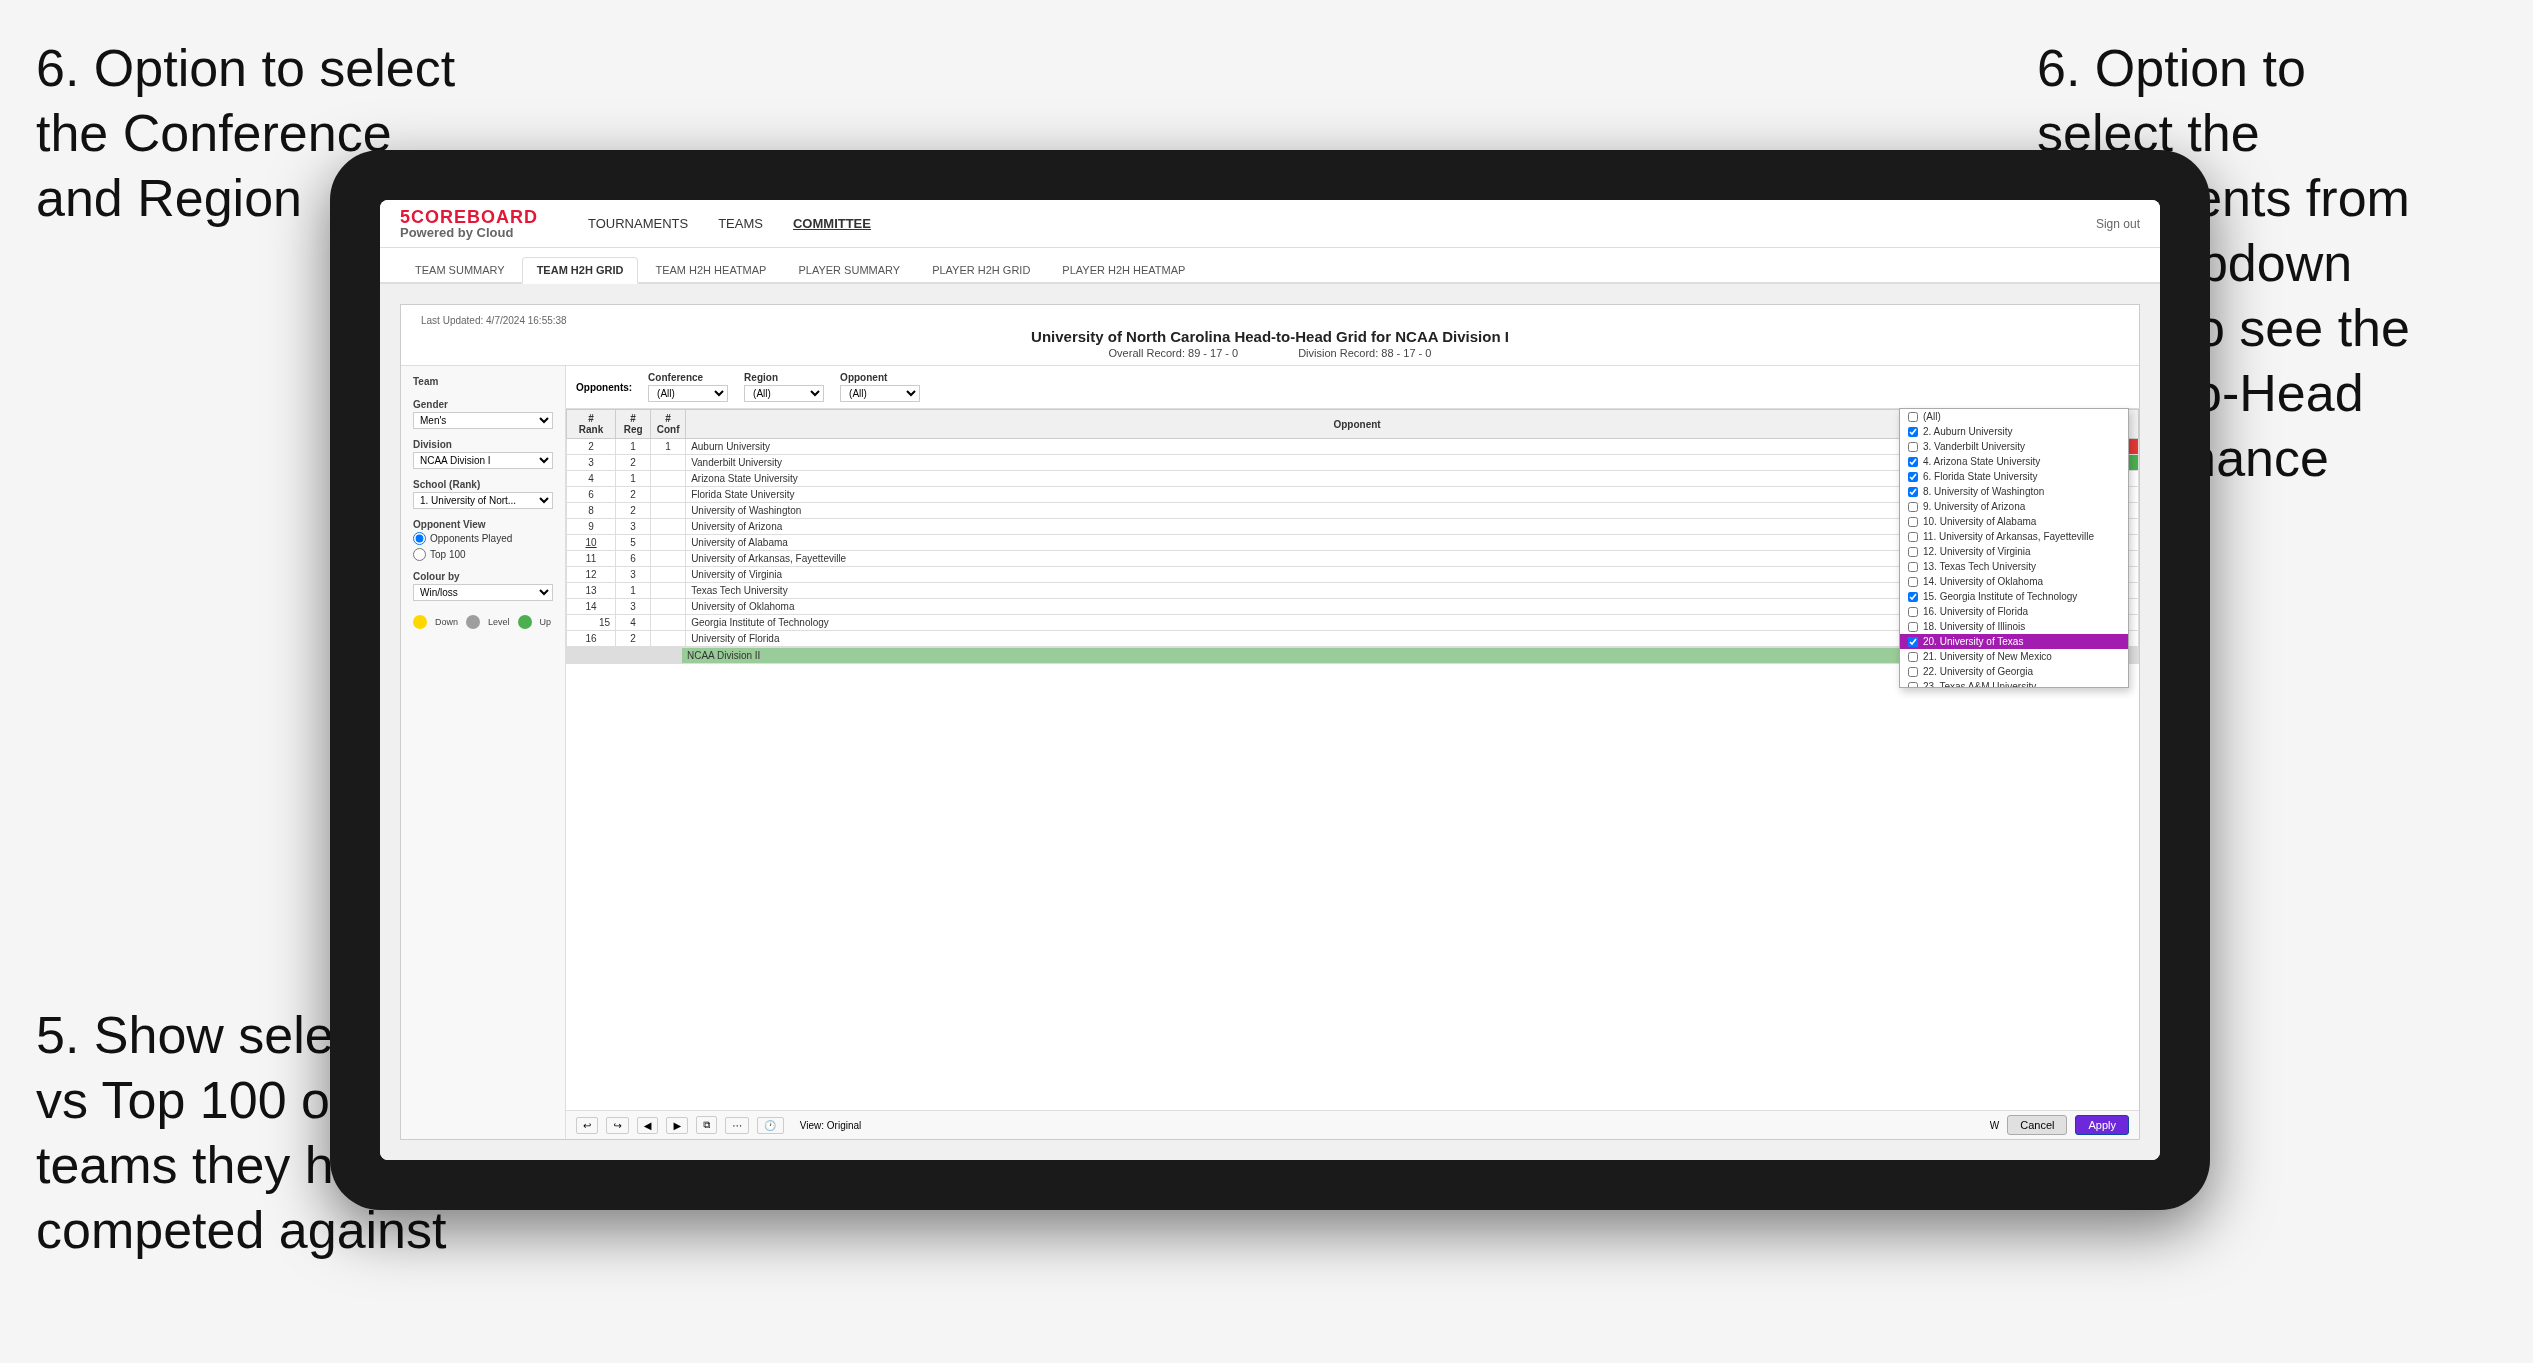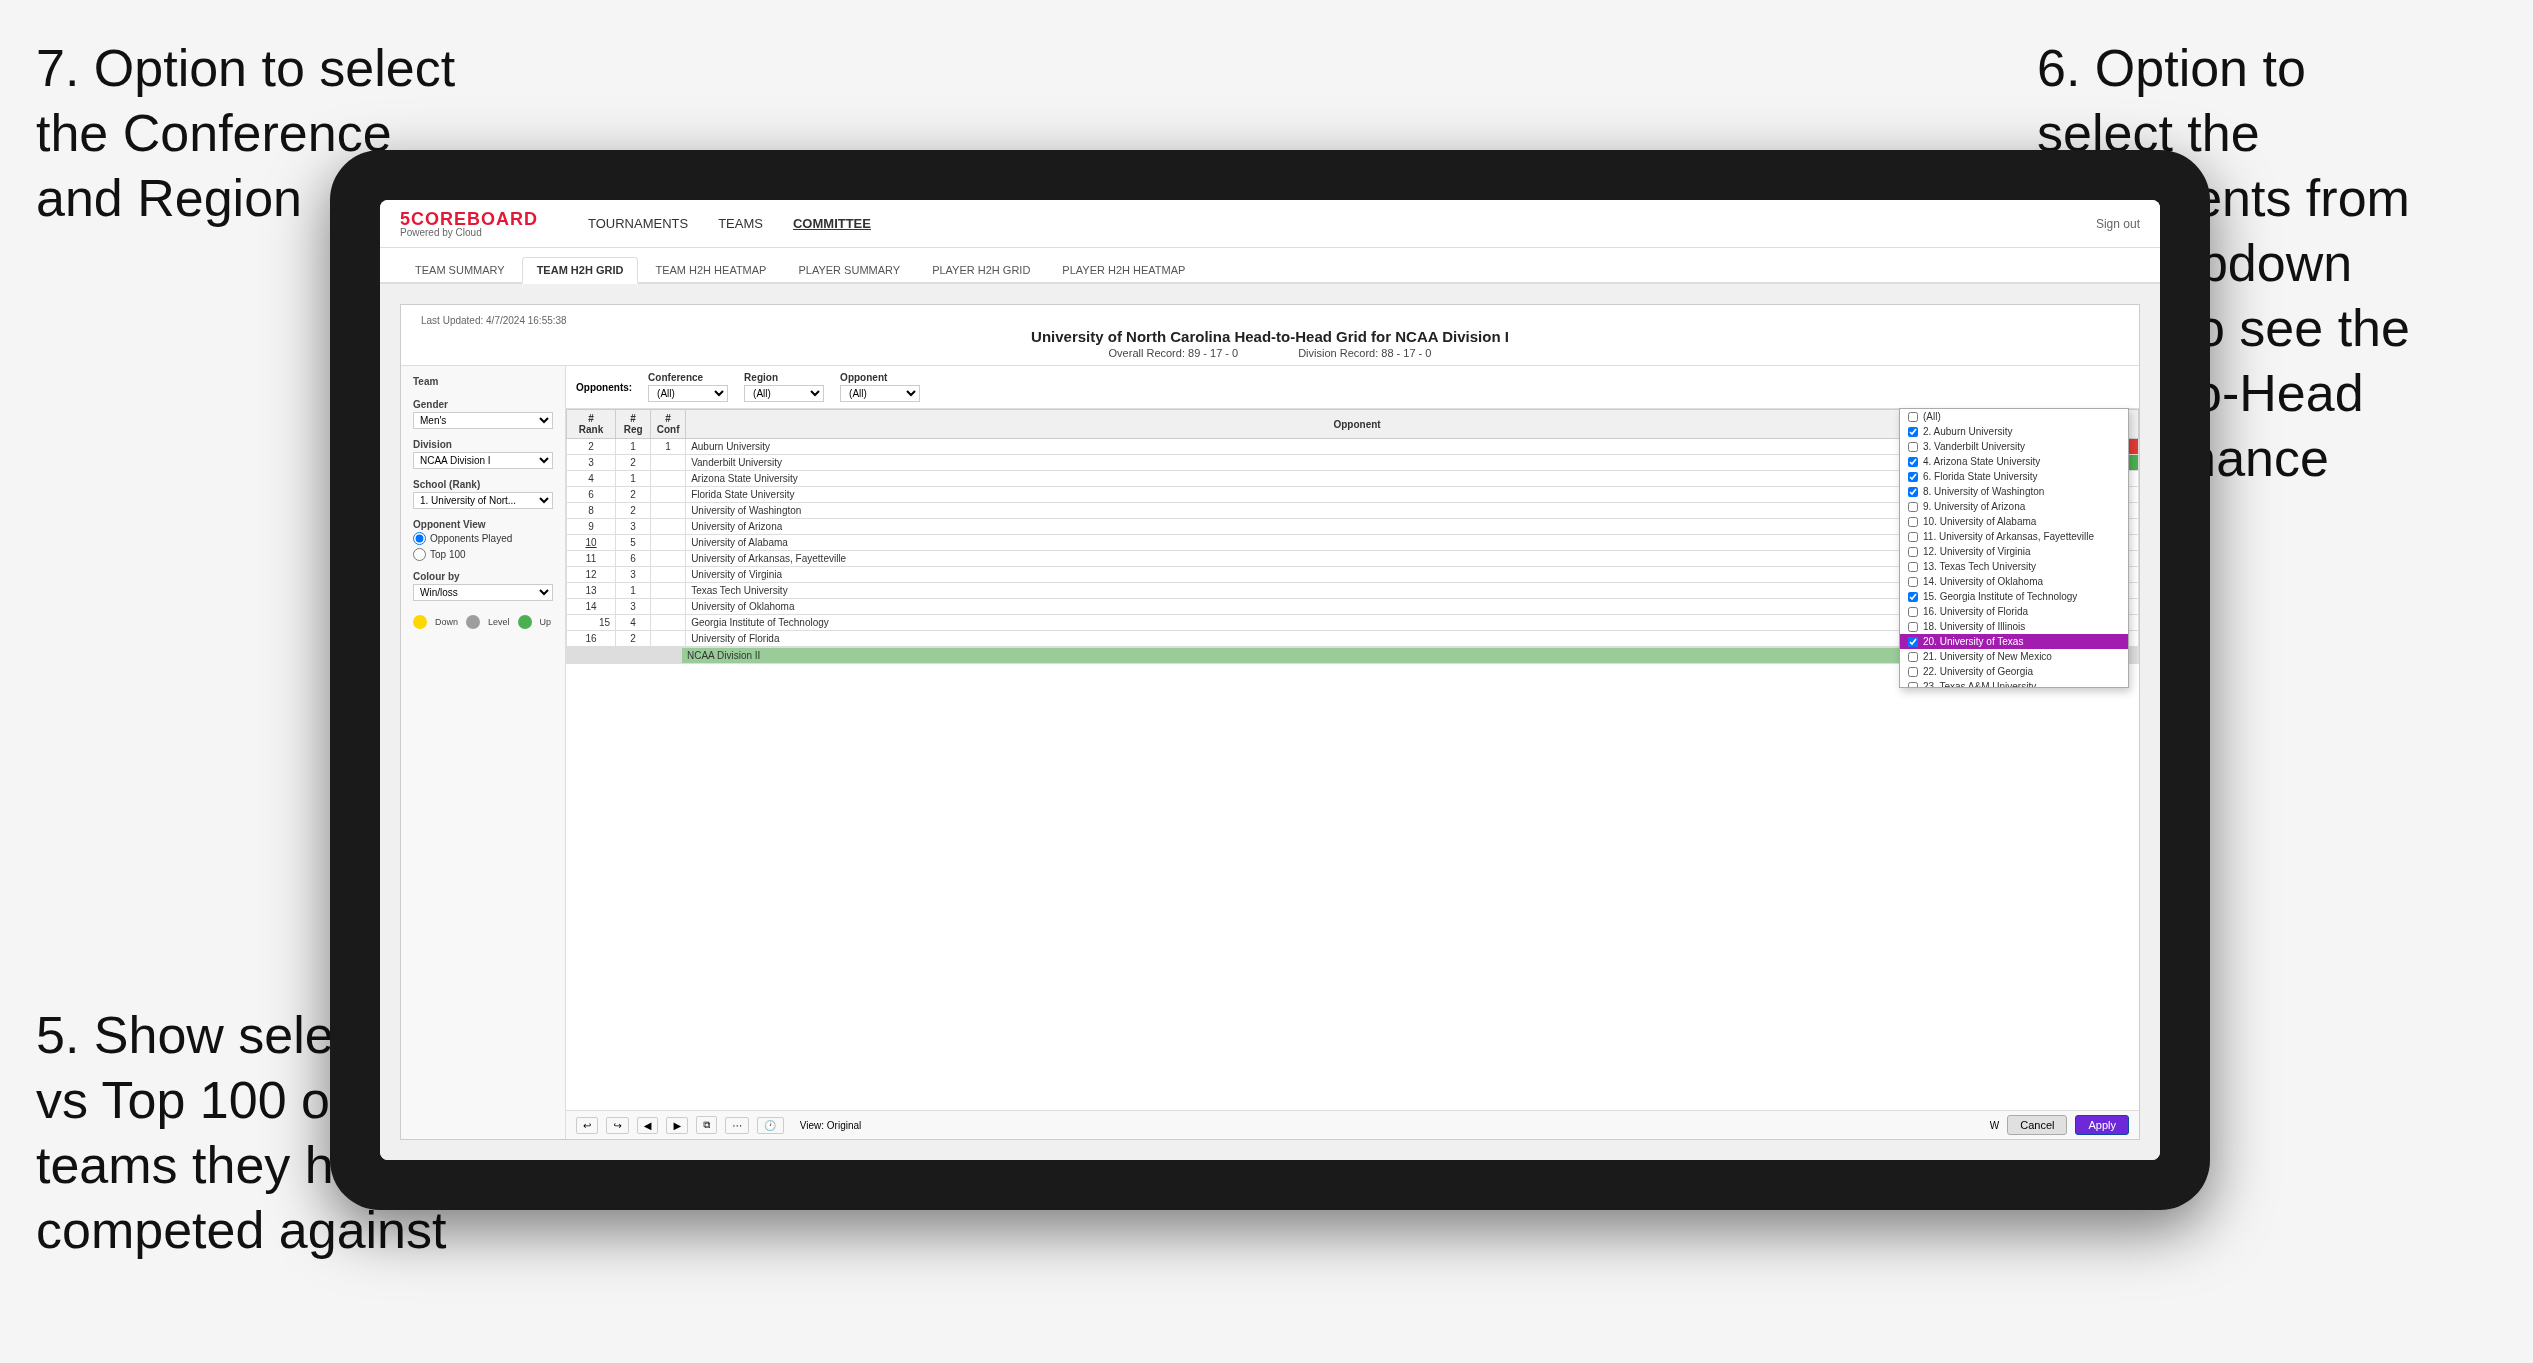--- a/index.html
+++ b/index.html
@@ -82,22 +82,23 @@
     }
 
     .logo-main {
       font-size: 18px;
       font-weight: 900;
       color: #e31837;
       letter-spacing: 1px;
     }
 
     .logo-sub {
-      font-size: 10px;
+      font-size: 13px;
       color: #666;
+      font-weight: bold;
     }
 
     .top-nav-links {
       display: flex;
       gap: 30px;
       margin-left: 20px;
     }
 
     .top-nav-link {
       font-size: 13px;
@@ -394,21 +395,21 @@
     
     svg.annotation-arrow {
       position: absolute;
       pointer-events: none;
       overflow: visible;
     }
   </style>
 </head>
 <body>
 
-<div class="annotation" id="ann-topleft" style="white-space: pre-line;">7. Option to select
+<div class="annotation" id="ann-topleft" style="white-space: pre-line;">6. Option to select
 the Conference
 and Region</div>
 
 <div class="annotation" id="ann-topright" style="white-space: pre-line; text-align:left;">6. Option to
 select the
 Opponents from
 the dropdown
 menu to see the
 Head-to-Head
 performance</div>

